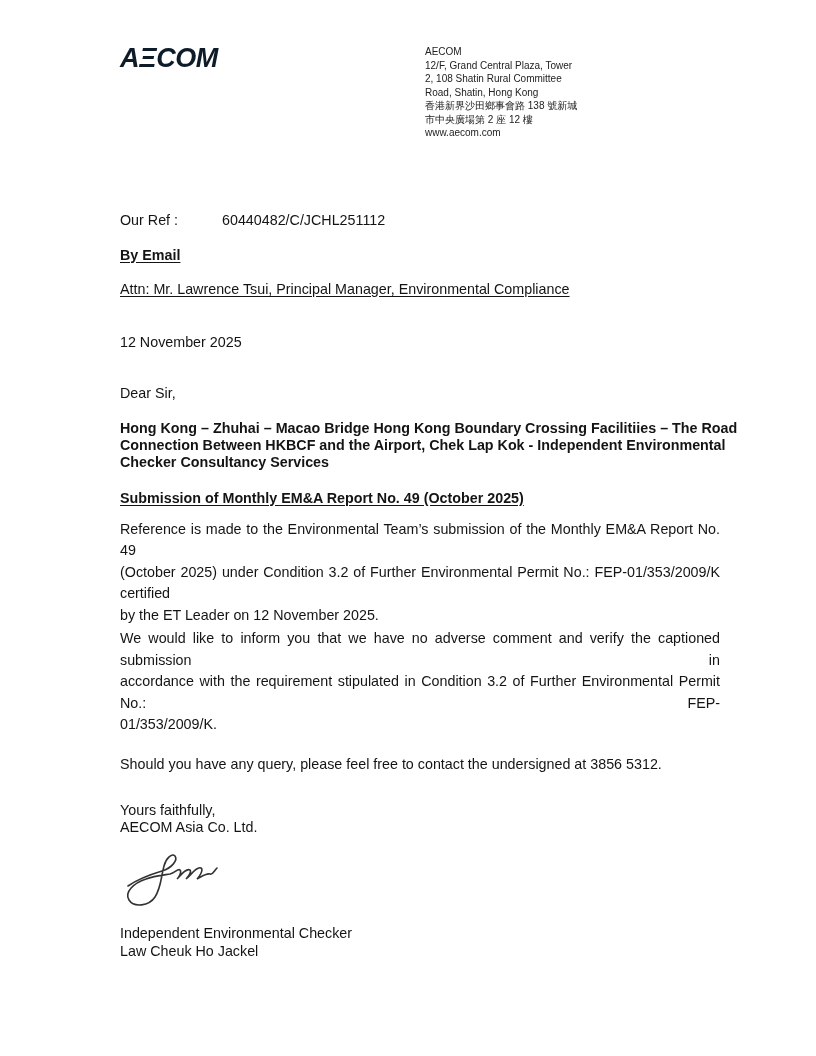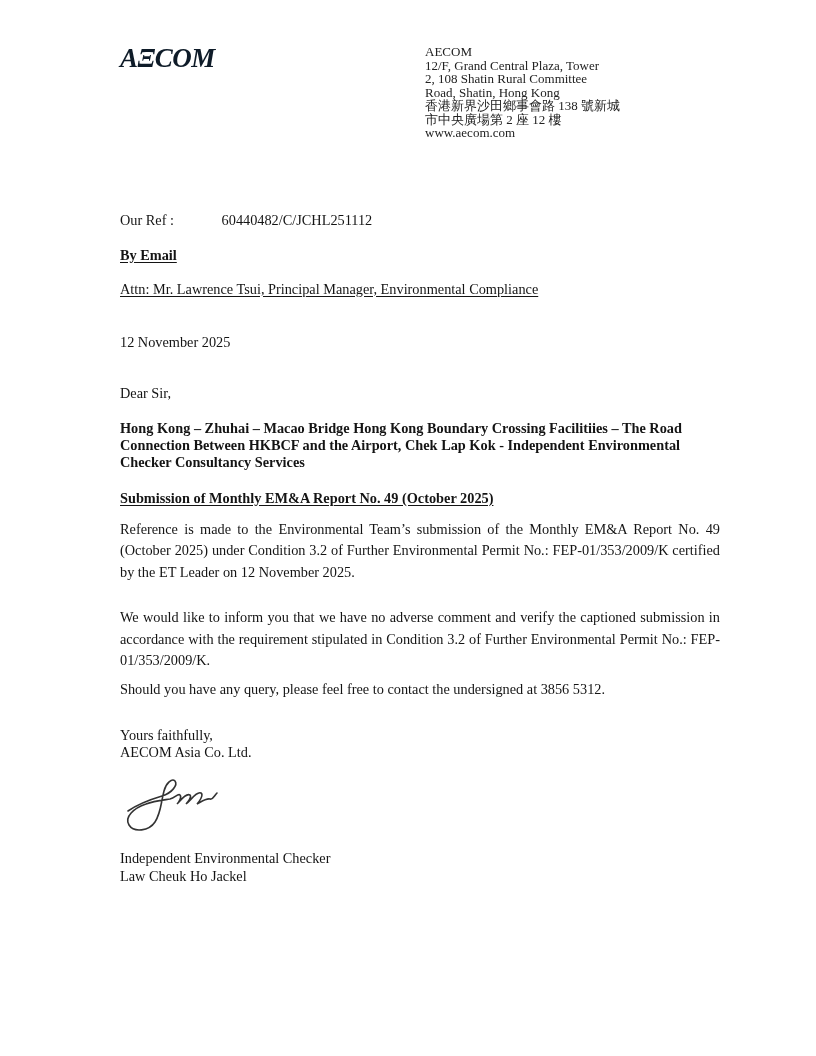--- a/index.html
+++ b/index.html
@@ -3,41 +3,41 @@
 <meta charset="utf-8">
 <style>
   html, body { margin: 0; padding: 0; background: #ffffff; }
   .page {
     position: relative;
     width: 816px;
     height: 1056px;
     box-sizing: border-box;
     background: #ffffff;
     padding: 45px 96px 0 120px;
-    font-family: Liberation Serif, serif;
+    font-family: Liberation Sans, sans-serif;
     color: #141414;
     overflow: hidden;
   }
 
   
   .letterhead { display: flex; align-items: flex-start; }
   .lh-logo { width: 305px; flex: 0 0 305px; }
   .logo-text {
     font-size: 27px;
     font-weight: bold;
     font-style: italic;
     letter-spacing: -0.5px;
     color: #0e1b28;
     line-height: 27px;
     white-space: nowrap;
   }
   .logo-text .logo-e { letter-spacing: -0.5px; }
   .lh-address { width: 160px; flex: 0 0 160px; }
   .lh-contact { flex: 1; }
-  .lh-lines { font-size: 13px; line-height: 13.5px; color: #222; }
+  .lh-lines { font-size: 10px; line-height: 13.5px; color: #222; }
   .lh-lines > div { white-space: pre; }
 
   
   .txt { font-size: 14.3px; line-height: 17px; }
   .u { text-decoration: underline; text-underline-offset: 2px; }
   .b { font-weight: bold; }
 
   .ref-row { margin-top: 72px; }
   .ref-label { display: inline-block; width: 98px; }
   .by-email { margin-top: 18px; }
@@ -52,22 +52,22 @@
   .subject-sub { margin-top: 19px; }
 
   .para { margin-top: 0; }
   .para > div {
     line-height: 21.5px;
     text-align: justify;
     text-align-last: justify;
   }
   .para > div:last-child { text-align-last: left; }
   .para1 { margin-top: 12px; }
-  .para2 { margin-top: 24px; }
-  .para3 { margin-top: 7px; }
+  .para2 { margin-top: 2px; }
+  .para3 { margin-top: 18px; }
 
   .valediction-block { margin-top: 27px; }
   .valediction-block > div { line-height: 17px; }
 
   .signature-svg { display: block; margin: 10px 0 0 2px; }
 
   .signatory { margin-top: 16px; }
   .signatory > div { line-height: 18px; }
 </style>
 </head>

